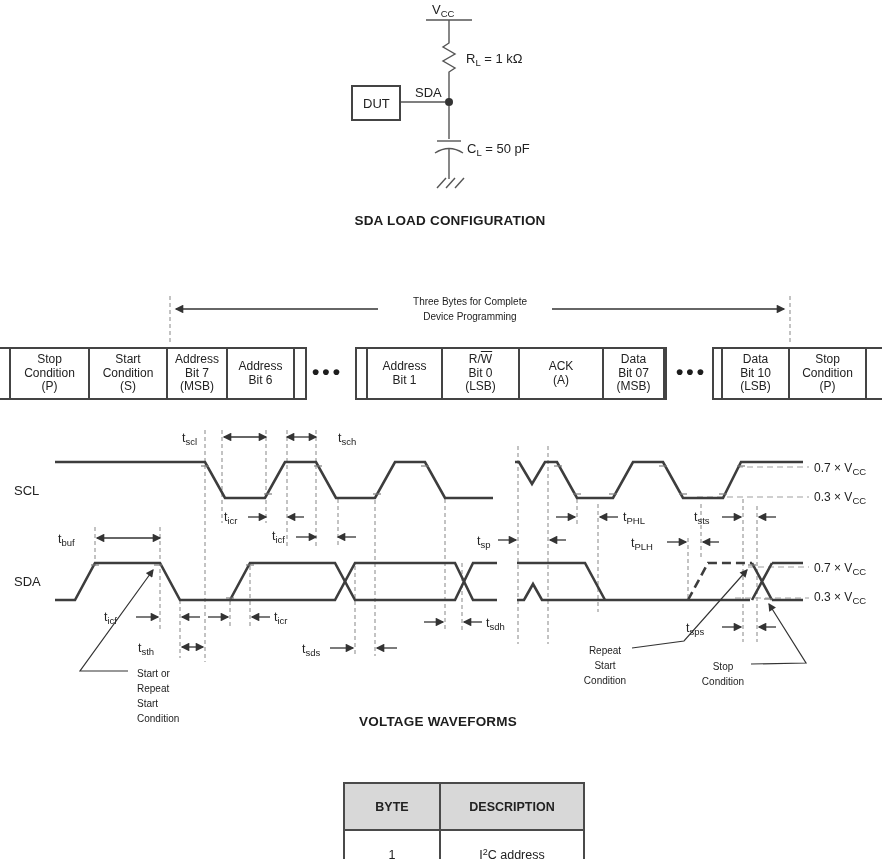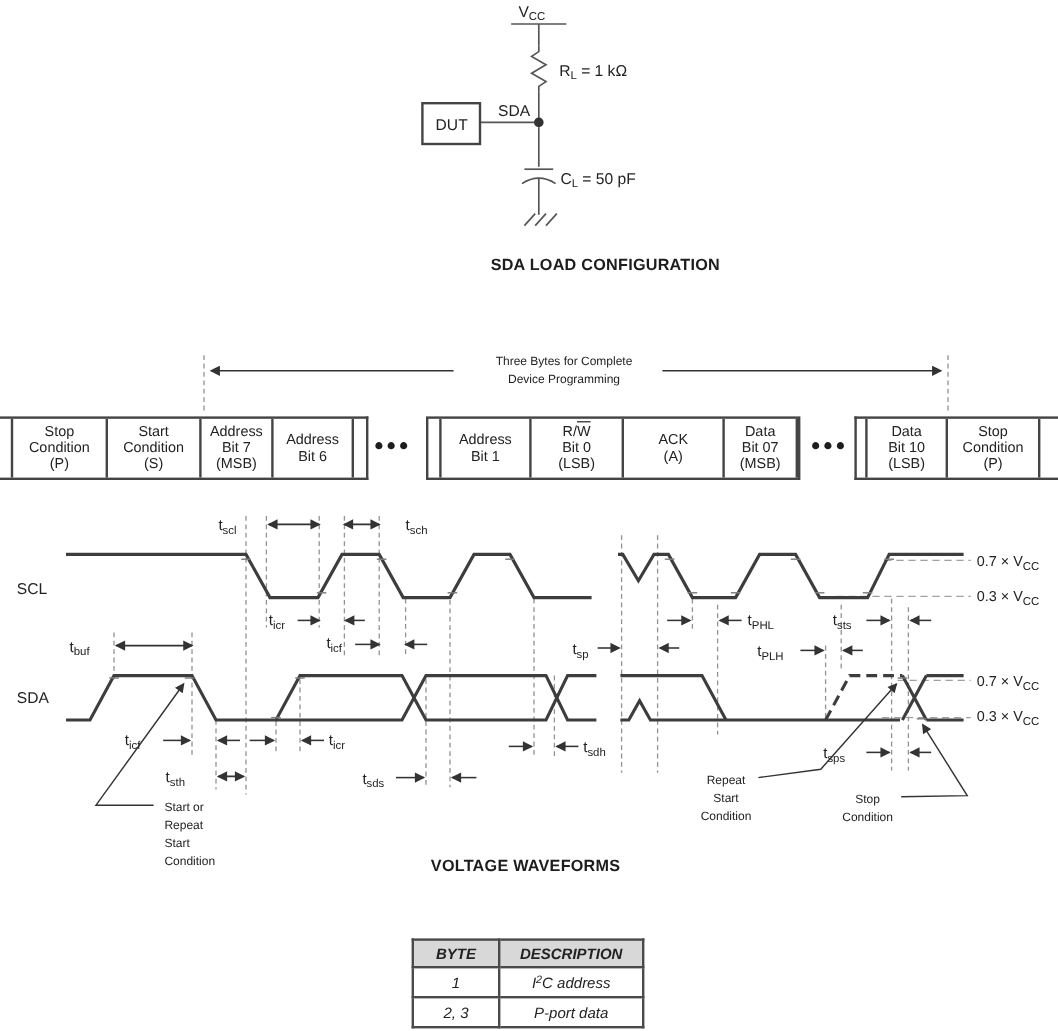--- a/index.html
+++ b/index.html
@@ -12,21 +12,21 @@
   .cell{box-sizing:border-box;border-right:2px solid #444;display:flex;flex-direction:column;
         justify-content:center;align-items:center;font-size:12px;line-height:13.5px;text-align:center;}
   .cell.last{border-right:none;}
   .ovl{text-decoration:overline;}
   .dots{position:absolute;top:360px;font-size:21px;font-weight:bold;letter-spacing:3px;color:#1d1d1d;}
   .cap{position:absolute;font-weight:bold;font-size:13.5px;text-align:center;letter-spacing:.2px;color:#1d1d1d;}
   .note{position:absolute;font-size:10px;line-height:15px;color:#222;}
   .ctr{text-align:center;}
   
   table.bt{position:absolute;left:343px;top:782px;border-collapse:collapse;font-size:12.5px;color:#222;}
-  table.bt td,table.bt th{border:2px solid #4a4a4a;text-align:center;padding:0;font-style:italic;}
+  table.bt td,table.bt th{border:2px solid #4a4a4a;text-align:center;padding:12px;}
   table.bt th{background:#d8d8d8;font-weight:bold;width:70px;height:21px;}
   table.bt th+th{width:118px;margin-top:16px;}
   table.bt td{height:23px;}
   sup{font-size:9px;vertical-align:4px;}
   
   text{font-family:"Liberation Sans","DejaVu Sans",sans-serif;fill:#222;}
   .tl{font-size:12.5px;}
   .sub{font-size:9.5px;}
   .ref{font-size:12px;}
   .sig{font-size:13px;}
@@ -198,21 +198,21 @@
   <text class="tl" x="631" y="547"><tspan>t</tspan><tspan class="sub" dy="3">PLH</tspan></text>
   <text class="tl" x="694" y="521"><tspan>t</tspan><tspan class="sub" dy="3">sts</tspan></text>
   <text class="tl" x="686" y="632"><tspan>t</tspan><tspan class="sub" dy="3">sps</tspan></text>
 
   <text class="ref" x="814" y="472"><tspan>0.7 × V</tspan><tspan class="sub" dy="3">CC</tspan></text>
   <text class="ref" x="814" y="501"><tspan>0.3 × V</tspan><tspan class="sub" dy="3">CC</tspan></text>
   <text class="ref" x="814" y="572"><tspan>0.7 × V</tspan><tspan class="sub" dy="3">CC</tspan></text>
   <text class="ref" x="814" y="601"><tspan>0.3 × V</tspan><tspan class="sub" dy="3">CC</tspan></text>
 </svg>
 
-<div class="cap" style="left:300px;top:213px;width:300px;text-align:right;">SDA LOAD CONFIGURATION</div>
+<div class="cap" style="left:300px;top:213px;width:300px;">SDA LOAD CONFIGURATION</div>
 
 <div class="note ctr" style="left:370px;top:294px;width:200px;">
   <div>Three Bytes for Complete</div>
   <div>Device Programming</div>
 </div>
 
 <div class="seg" style="left:0;width:307px;border-right:2px solid #444;">
   <div class="cell" style="width:11px"></div>
   <div class="cell" style="width:79px">
     <div>Stop</div>

